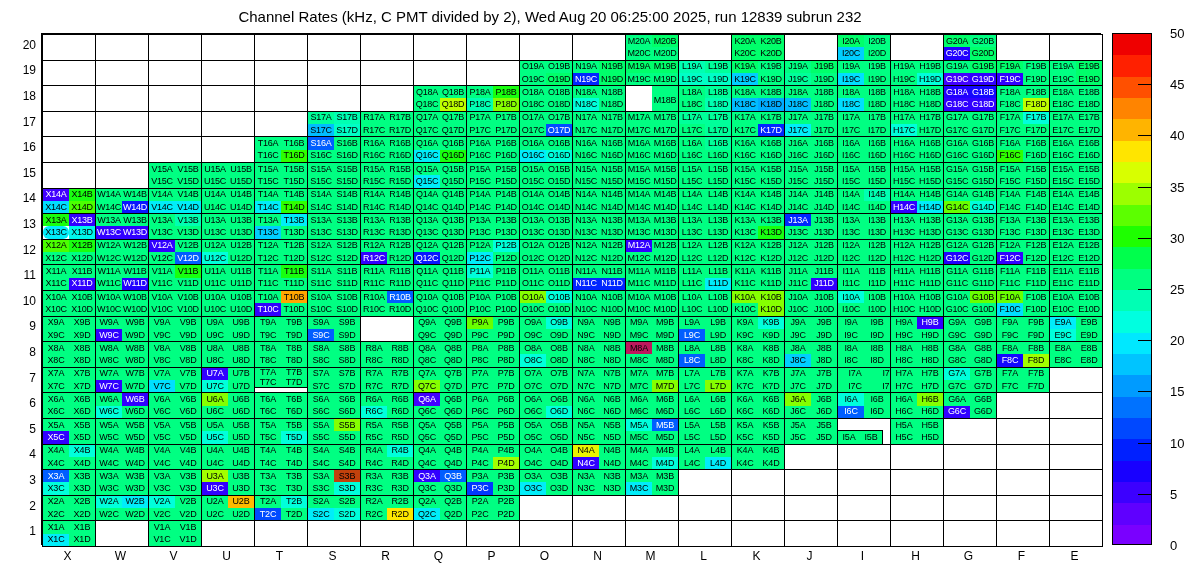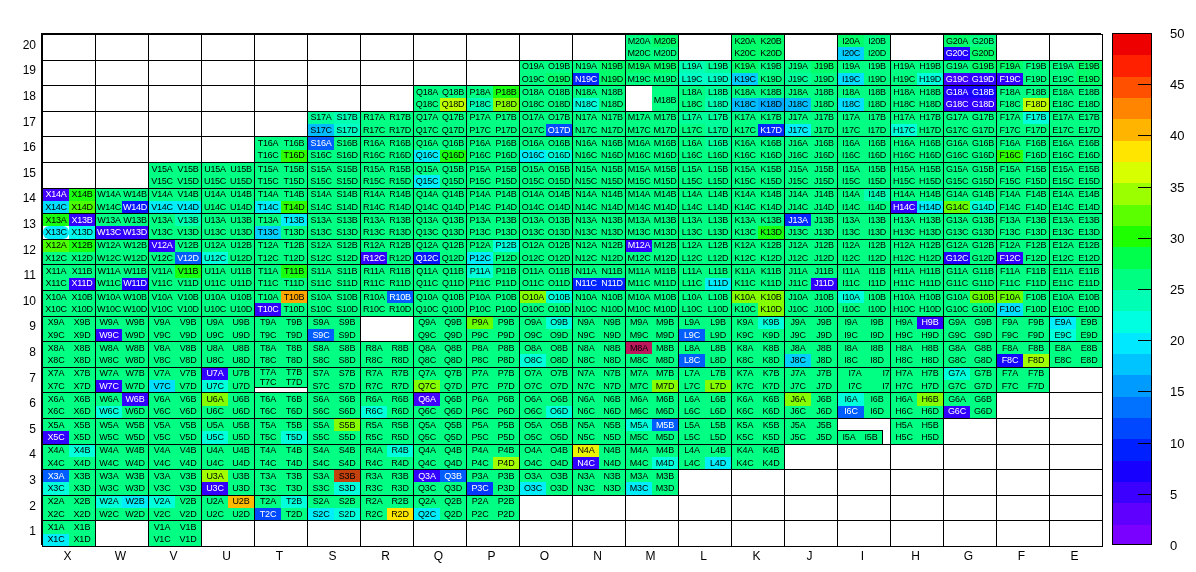--- a/index.html
+++ b/index.html
@@ -59,20 +59,21 @@
   .cblab{
     position:absolute;left:1170px;font-size:13px;color:#000;
     transform:translateY(-50%);
   }
 </style>
 </head>
 <body>
 
 <div id="plot">
 
+  <div id="title">Channel Rates (kHz, C PMT divided by 2), Wed Aug 20 06:25:00 2025, run 12839 subrun 232</div>
 
   <div id="grid-wrap">
     <div id="grid">
         <div class="cell" style="left: 0px; top: 0px; width: 54px; height: 26.6px;"></div>
         <div class="cell" style="left: 53px; top: 0px; width: 54px; height: 26.6px;"></div>
         <div class="cell" style="left: 106px; top: 0px; width: 54px; height: 26.6px;"></div>
         <div class="cell" style="left: 159px; top: 0px; width: 54px; height: 26.6px;"></div>
         <div class="cell" style="left: 212px; top: 0px; width: 54px; height: 26.6px;"></div>
         <div class="cell" style="left: 265px; top: 0px; width: 54px; height: 26.6px;"></div>
         <div class="cell" style="left: 318px; top: 0px; width: 54px; height: 26.6px;"></div>

